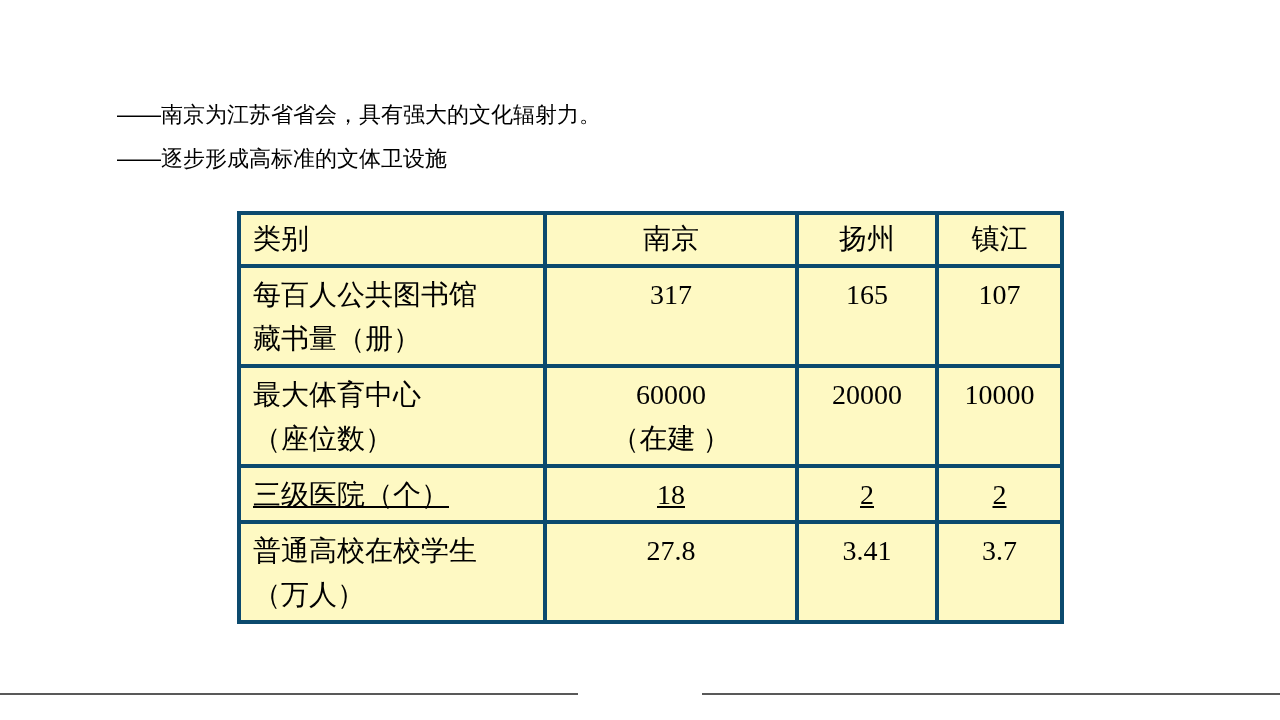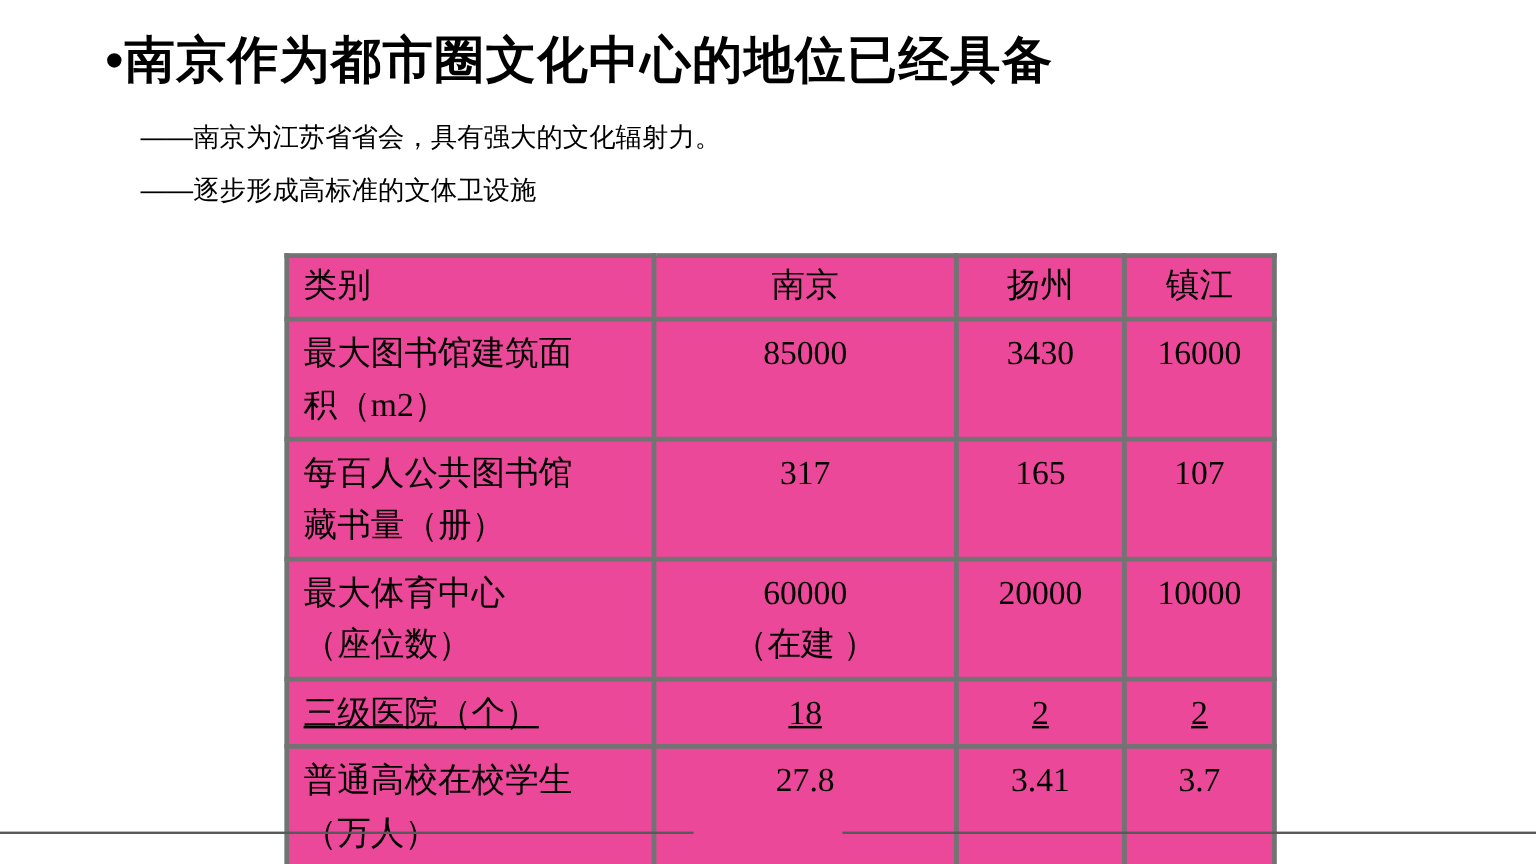--- a/index.html
+++ b/index.html
@@ -38,22 +38,22 @@
     position: absolute;
     left: 237px; top: 211px;
     border-collapse: collapse;
     table-layout: fixed;
     width: 823px;
     background: #ccffff;
     font-family: "Liberation Serif", "DejaVu Serif", serif;
     font-size: 28px;
   }
   table.stats td, table.stats th {
-    border: 4px solid #737373;
-    background: #ec4899;
+    border: 4px solid #0c4a6e;
+    background: #fef9c3;
     vertical-align: top;
     padding: 5px 4px 4px 4px;
     line-height: 1.55;
     white-space: pre-line;
     font-weight: normal;
   }
   table.stats th { vertical-align: middle; padding-top: 2px; }
   .cell-label { text-align: left; padding-left: 12px !important; }
   .cell-val   { text-align: center; font-weight: bold; }
   .hdr-city   { text-align: center; }
@@ -82,48 +82,40 @@
     color: #595959;
     letter-spacing: 2px;
     margin-top: 46px;
   }
 </style>
 </head>
 <body>
 
 <div class="slide">
 
-  <h1 class="title">•南京作为都市圈文化中心的地位已经具备</h1>
 
   <div class="bullet bullet-1">——南京为江苏省省会，具有强大的文化辐射力。</div>
   <div class="bullet bullet-2">——逐步形成高标准的文体卫设施</div>
 
   <table class="stats">
     <colgroup>
       <col style="width:306px">
       <col style="width:252px">
       <col style="width:140px">
       <col style="width:125px">
     </colgroup>
     <thead>
       <tr class="r-hdr">
         <th class="cell-label">类别</th>
         <th class="hdr-city">南京</th>
         <th class="hdr-city">扬州</th>
         <th class="hdr-city">镇江</th>
       </tr>
     </thead>
     <tbody>
-      <tr class="r-1">
-        <td class="cell-label">最大图书馆建筑面
-积（m2）</td>
-        <td class="cell-val">85000</td>
-        <td class="cell-val">3430</td>
-        <td class="cell-val">16000</td>
-      </tr>
       <tr class="r-2">
         <td class="cell-label">每百人公共图书馆
 藏书量（册）</td>
         <td class="cell-val">317</td>
         <td class="cell-val">165</td>
         <td class="cell-val">107</td>
       </tr>
       <tr class="r-3">
         <td class="cell-label">最大体育中心
 （座位数）</td>

